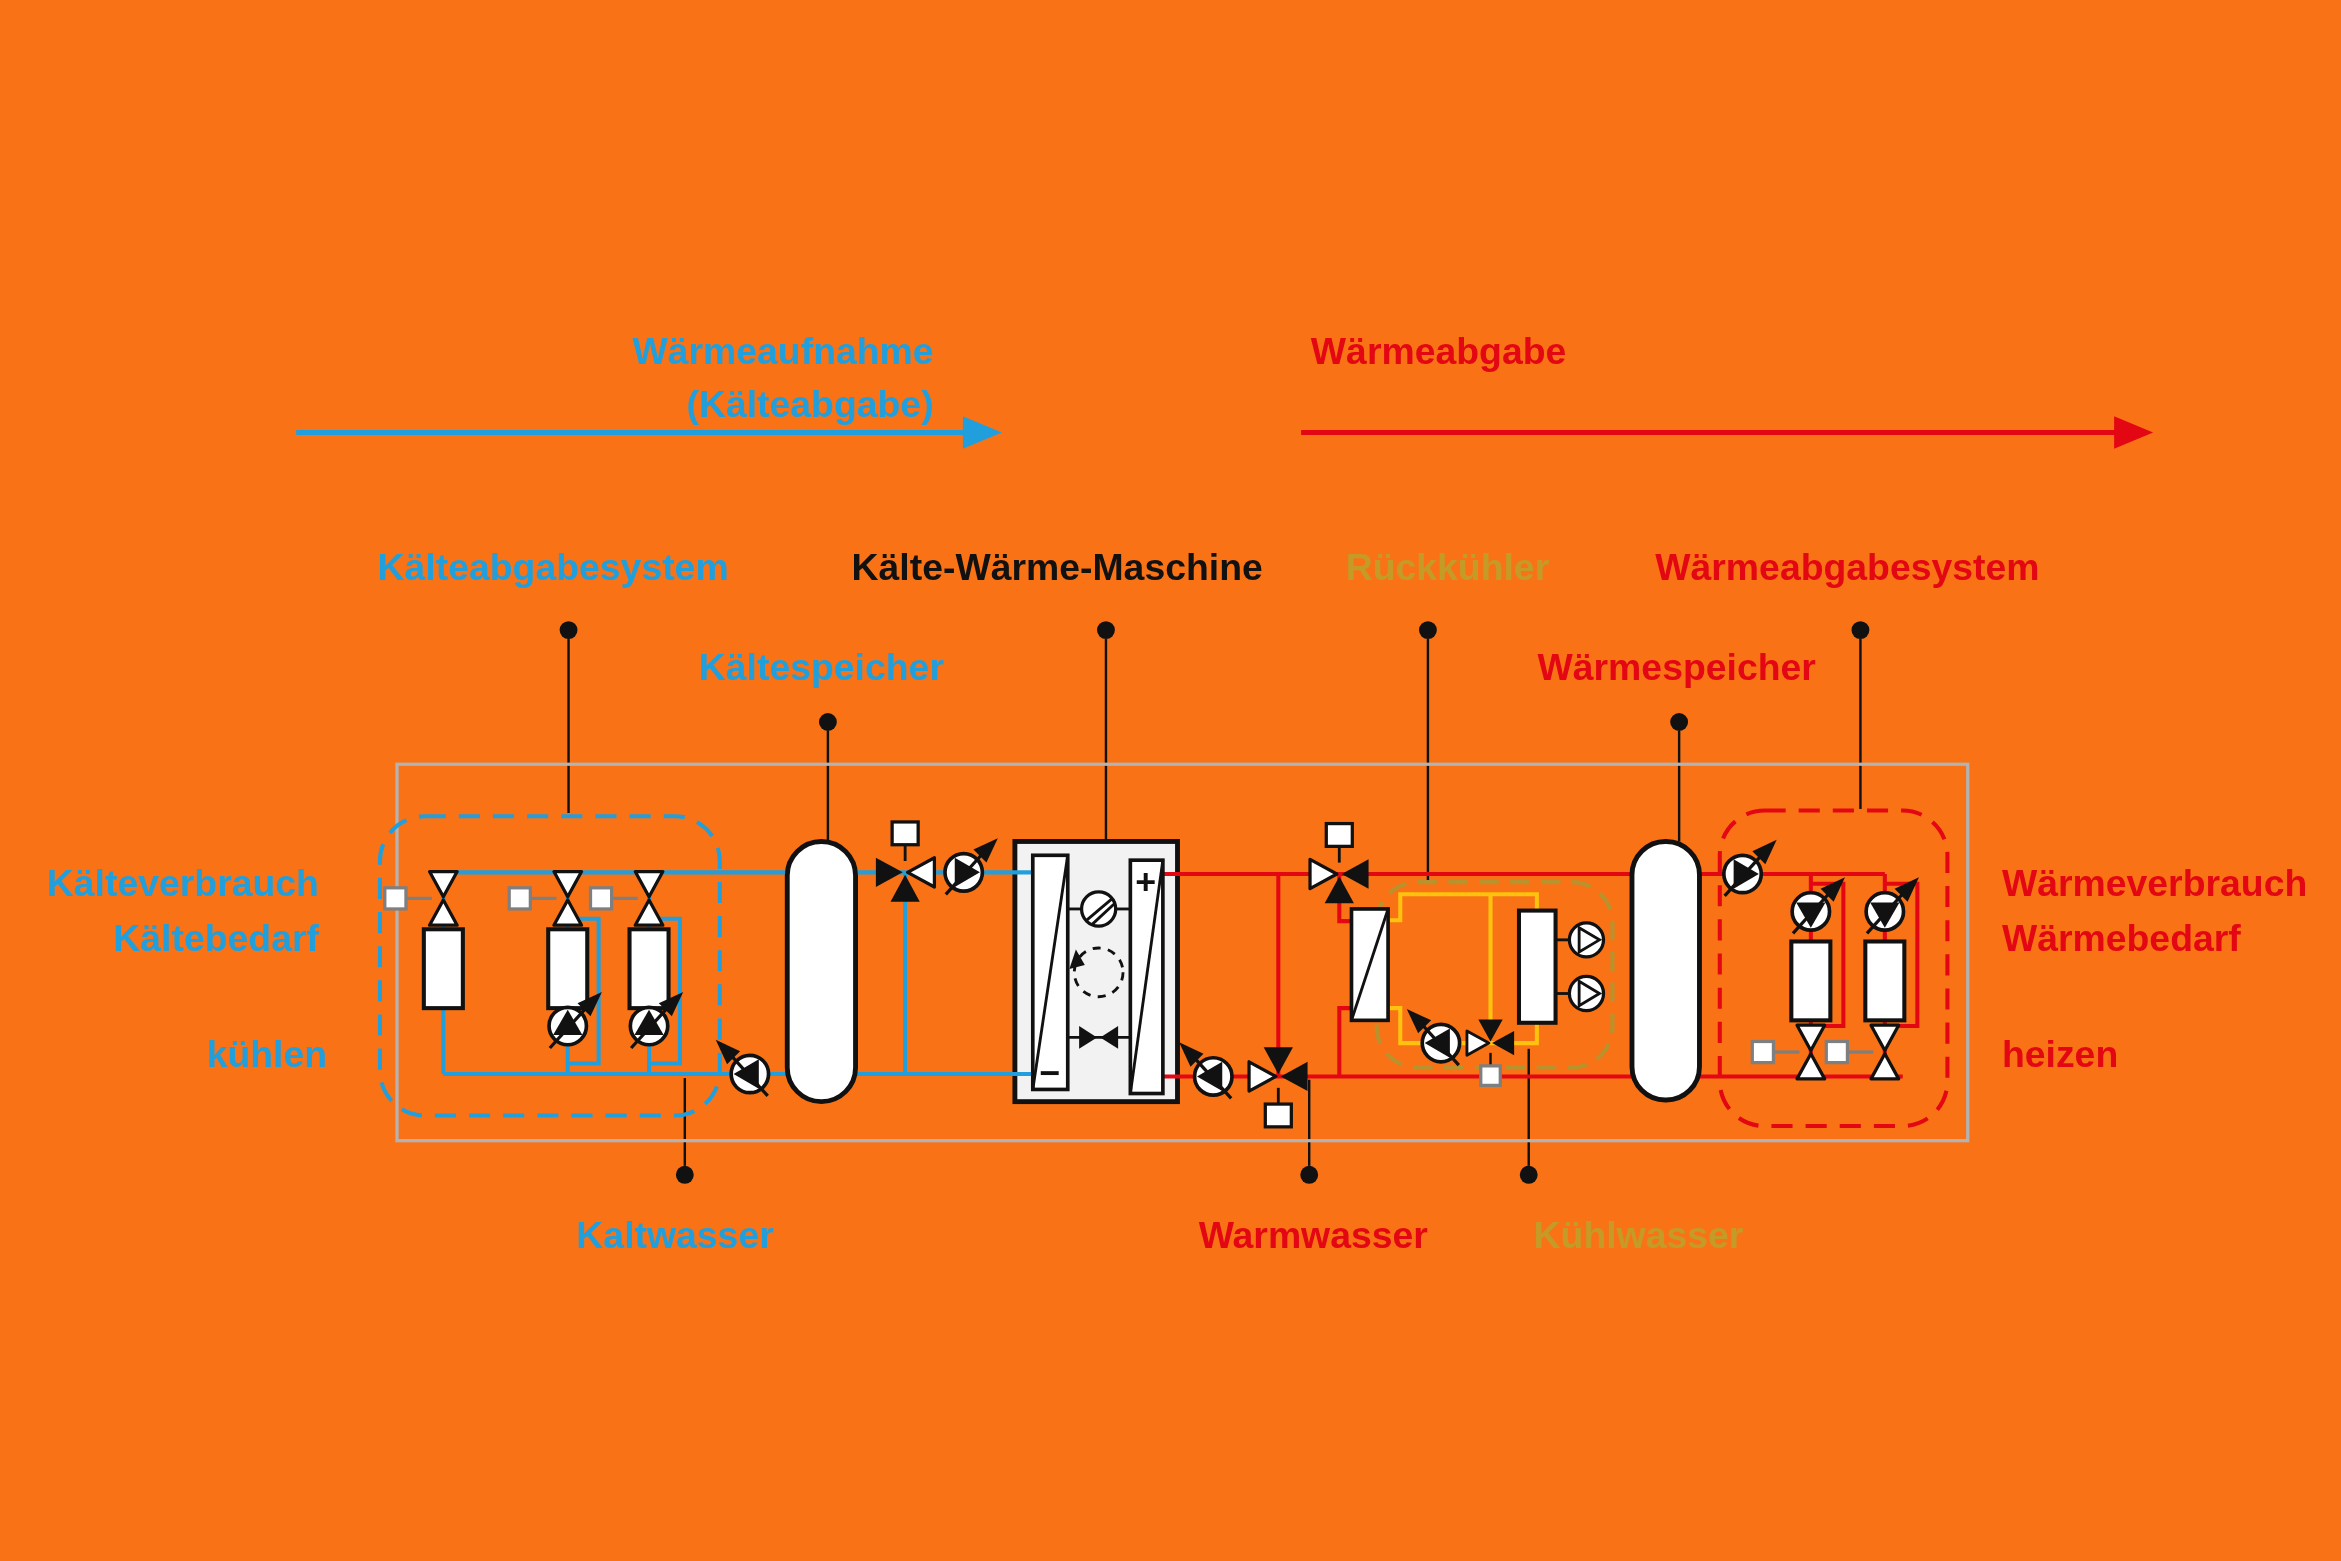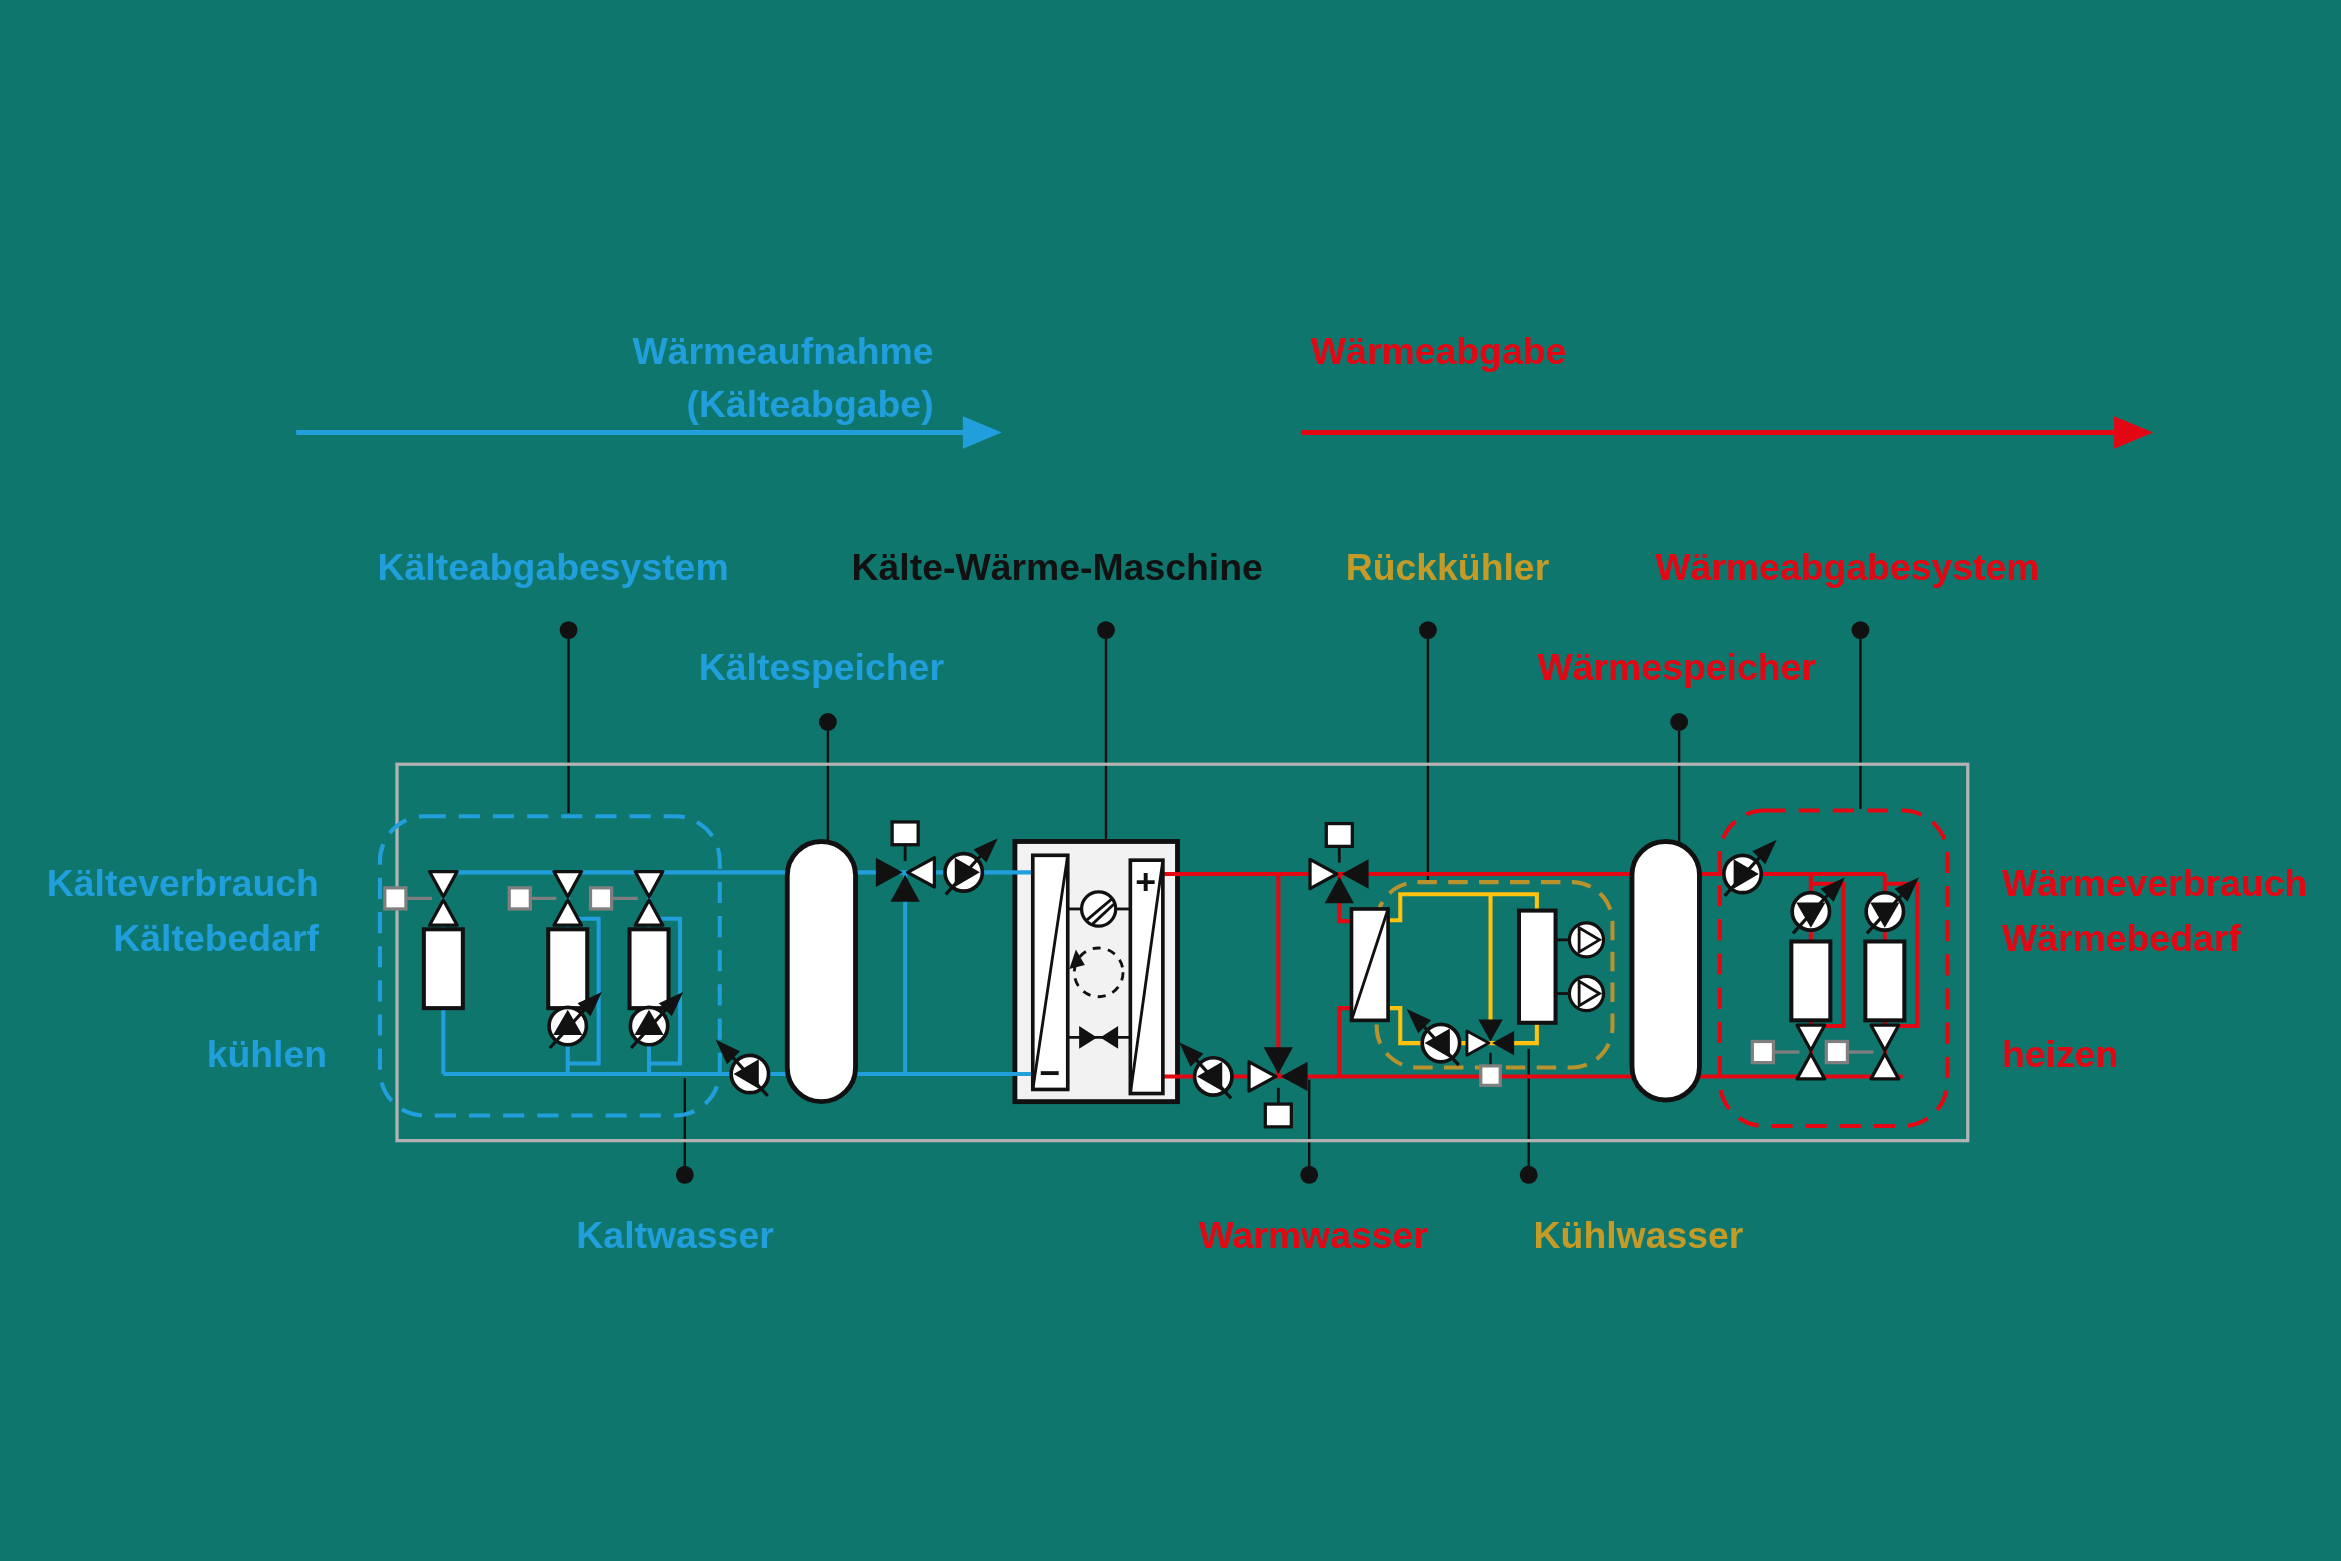--- a/index.html
+++ b/index.html
@@ -1,16 +1,16 @@
 <!DOCTYPE html>
 <html style="font-size:13px"><head>
 <meta charset="utf-8">
 <style>
   html,body{margin:0;padding:0;background:#ffffff;}
-  .stage{width:2342px;height:1561px;background:#0f766e;position:relative;font-family:"Liberation Sans",sans-serif;}
+  .stage{width:2342px;height:1561px;background:#f97316;position:relative;font-family:"Liberation Sans",sans-serif;}
   svg{display:block;width:2342px;height:1561px;}
   text{font-family:"Liberation Sans",sans-serif;font-weight:700;}
   .lbl{font-size:46px;}
   .sym{font-size:44px;}
 </style>
 </head>
 <body>
 
 <div class="stage">
 <svg viewBox="0 0 2880 1920" xmlns="http://www.w3.org/2000/svg">

